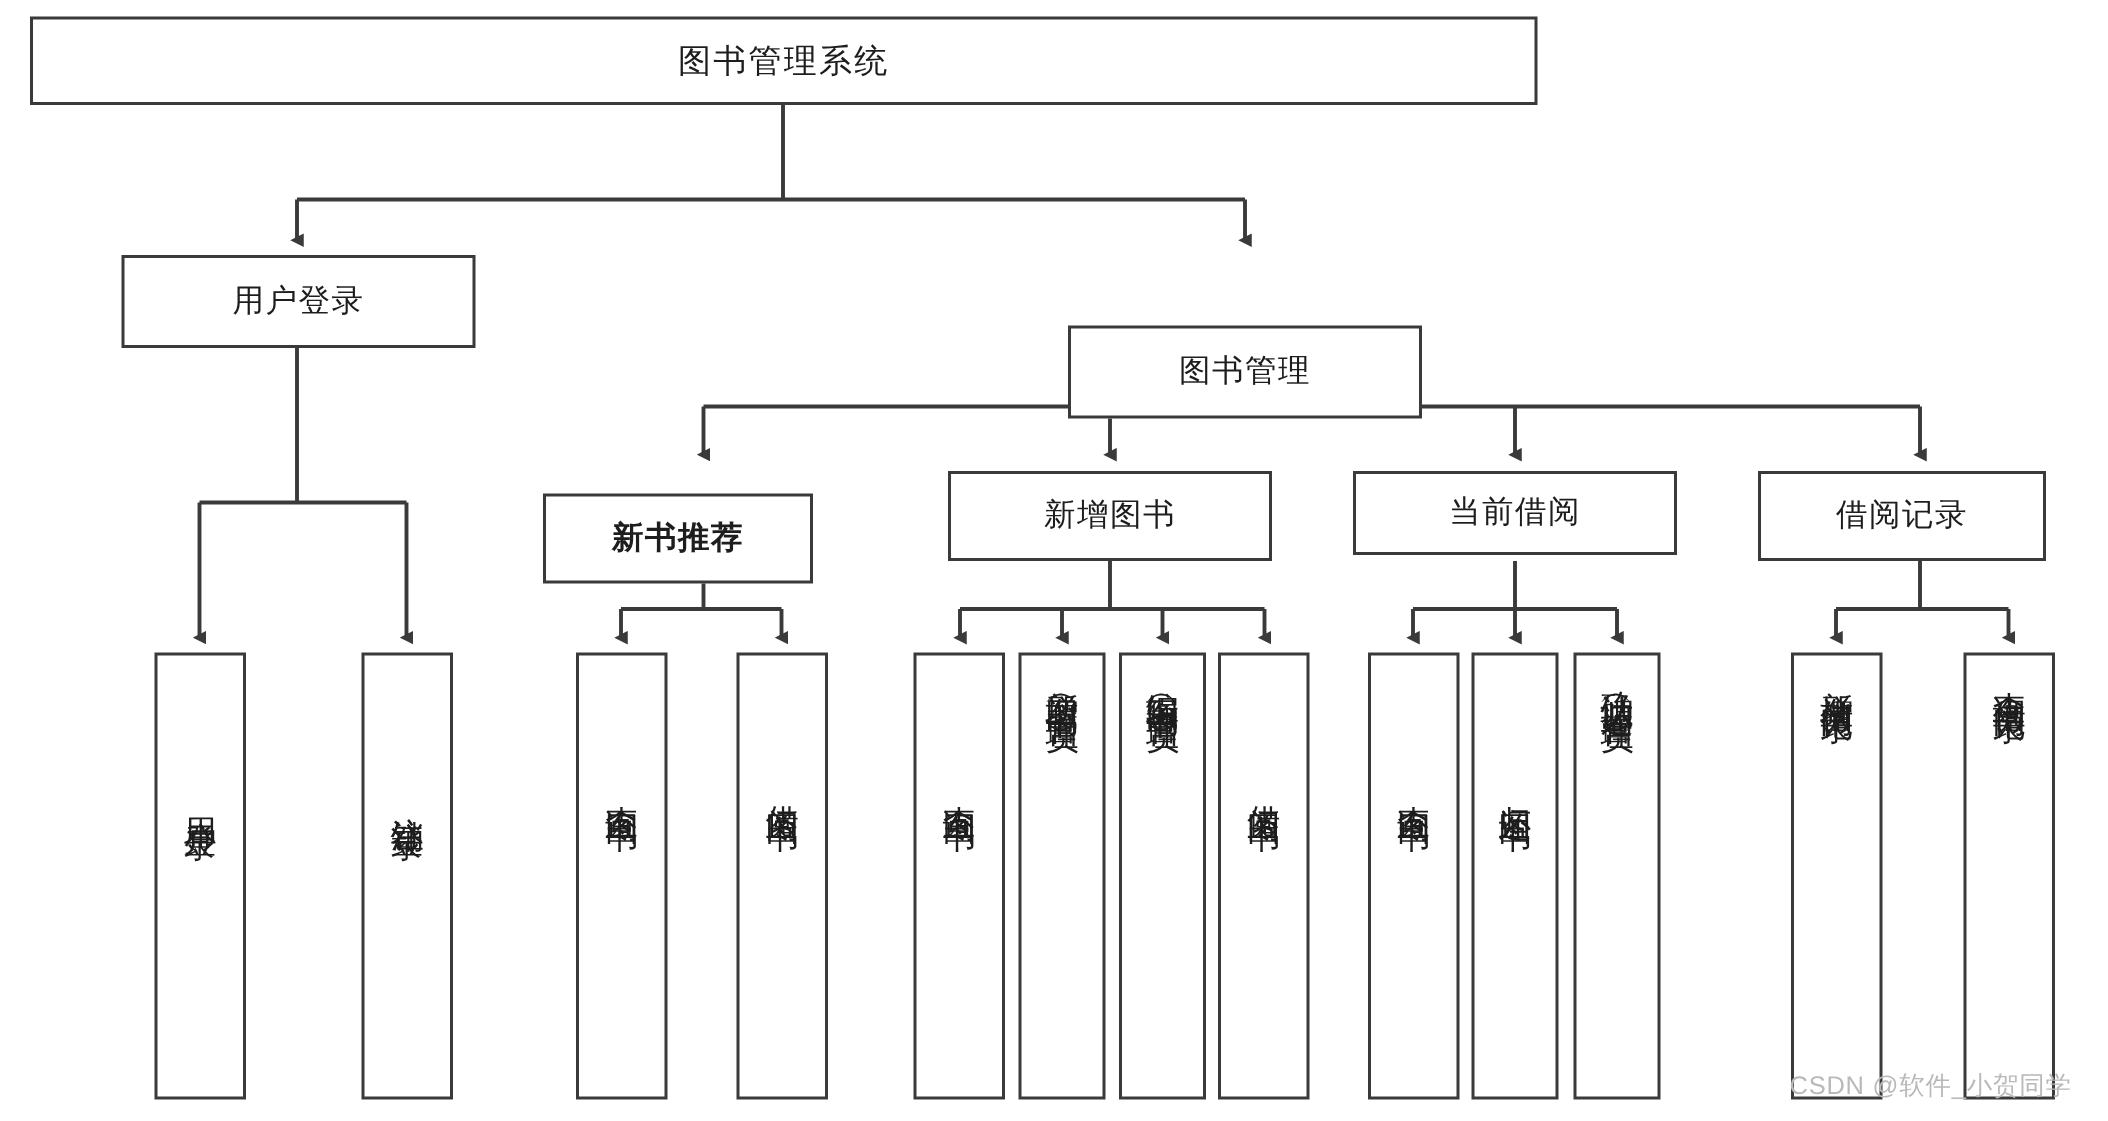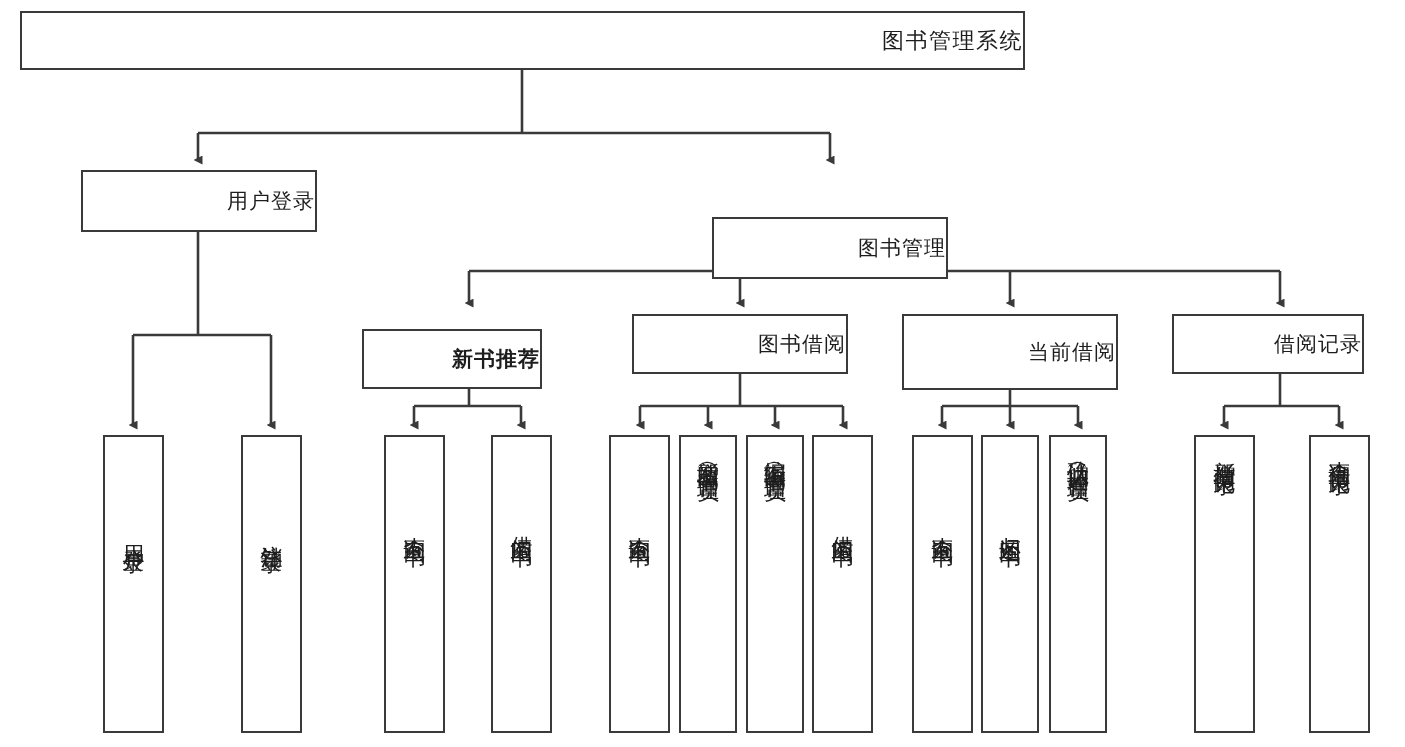--- a/index.html
+++ b/index.html
@@ -26,21 +26,21 @@
     height: 747px;
     pointer-events: none;
   }
   .node {
     position: absolute;
     box-sizing: border-box;
     background: #ffffff;
     border: 2px solid #3a3a3a;
     display: flex;
     align-items: center;
-    justify-content: flex-end;
+    justify-content: center;
     color: #1d1d1d;
     z-index: 2;
   }
   .node-label {
     display: block;
     text-align: center;
     line-height: 1.18;
     white-space: nowrap;
   }
   
@@ -149,23 +149,23 @@
     <span class="node-label">用户登录</span>
   </div>
   <div class="node horiz" style="left:712px; top:170px; width:236px; height:62px;margin-top:47px;">
     <span class="node-label">图书管理</span>
   </div>
 
   <div class="node horiz" style="left:362px; top:329px; width:180px; height:60px;font-weight:bold;">
     <span class="node-label">新书推荐</span>
   </div>
   <div class="node horiz" style="left:632px; top:314px; width:216px; height:60px;">
-    <span class="node-label">图书借阅</span>
-  </div>
-  <div class="node horiz" style="left:902px; top:314px; width:216px; height:76px;">
+    <span class="node-label">新增图书</span>
+  </div>
+  <div class="node horiz" style="left:902px; top:314px; width:216px; height:56px;">
     <span class="node-label">当前借阅</span>
   </div>
   <div class="node horiz" style="left:1172px; top:314px; width:192px; height:60px;">
     <span class="node-label">借阅记录</span>
   </div>
 
   <div class="node vert low" style="left:103px; top:435px; width:61px; height:298px;">
     <span class="node-label">用户登录</span>
   </div>
   <div class="node vert low" style="left:241px; top:435px; width:61px; height:298px;">
@@ -202,14 +202,15 @@
     <span class="node-label">确认归还（管理员）</span>
   </div>
 
   <div class="node vert tall" style="left:1194px; top:435px; width:61px; height:298px;">
     <span class="node-label">新增借阅记录</span>
   </div>
   <div class="node vert tall" style="left:1309px; top:435px; width:61px; height:298px;">
     <span class="node-label">查询借阅记录</span>
   </div>
 
+  <div class="watermark">CSDN @软件_小贺同学</div>
 
 </div>
 
 </body></html>

